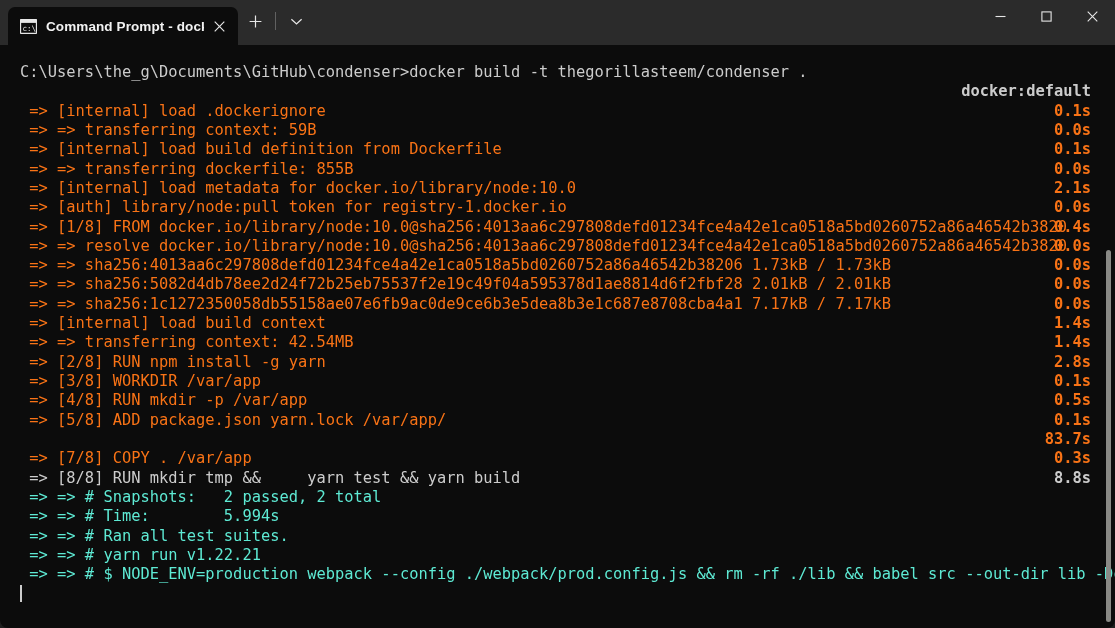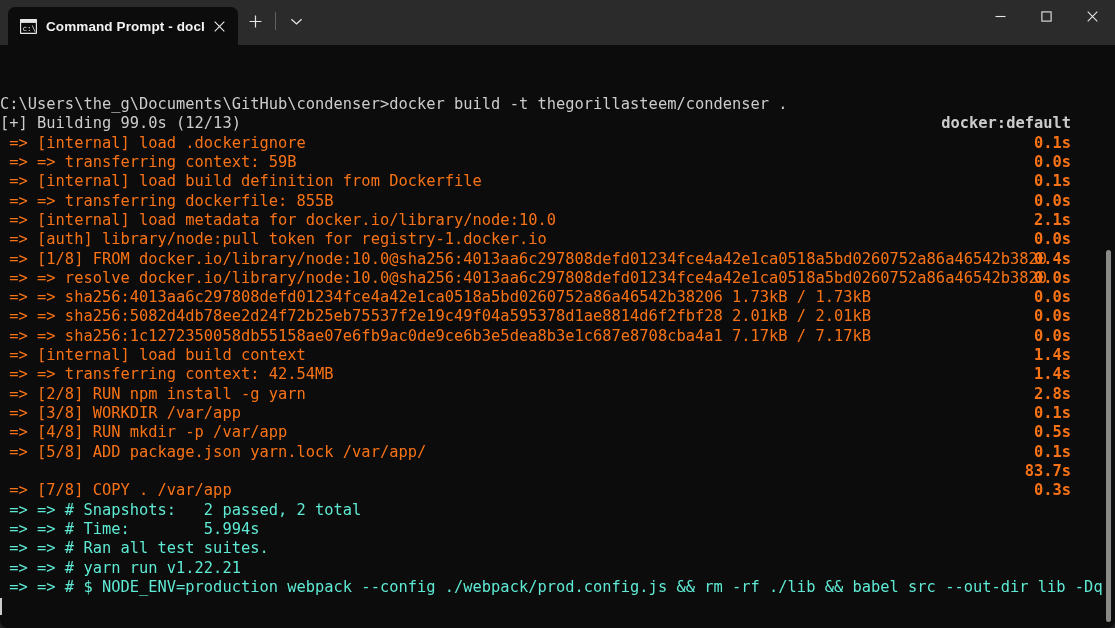--- a/index.html
+++ b/index.html
@@ -124,23 +124,22 @@
     width: 1115px;
     height: 583px;
     background: #0c0c0c;
     border-radius: 0 0 8px 8px;
     overflow: hidden;
   }
 
   .screen {
     position: absolute;
     top: 18px;
-    left: 0;
+    left: 20px;
     width: 1085px;
-    margin-top: 32px;
   }
 
   .line {
     position: relative;
     height: 19.32px;
     line-height: 19.32px;
     font-family: "DejaVu Sans Mono", monospace;
     font-size: 15.4px;
     white-space: pre;
     color: #cccccc;
@@ -241,40 +240,41 @@
         <svg width="11" height="11" viewBox="0 0 11 11">
           <path d="M0.7 0.7 L10.3 10.3 M10.3 0.7 L0.7 10.3" stroke="#e6e6e6" stroke-width="1.1" fill="none"></path>
         </svg>
       </span>
     </div>
   </div>
 
   <div class="terminal">
     <div class="screen" id="screen">
         <div class="line"><span class="txt c-white">C:\Users\the_g\Documents\GitHub\condenser&gt;docker build -t thegorillasteem/condenser .</span></div>
-        <div class="line"><span class="txt c-white">[+] Building 99.0s (12/13)</span><span class="time c-white">docker:default</span></div>
+        <div class="line"><span class="time c-white">docker:default</span></div>
         <div class="line"><span class="txt c-blue"> =&gt; [internal] load .dockerignore</span><span class="time c-blue">0.1s</span></div>
         <div class="line"><span class="txt c-blue"> =&gt; =&gt; transferring context: 59B</span><span class="time c-blue">0.0s</span></div>
         <div class="line"><span class="txt c-blue"> =&gt; [internal] load build definition from Dockerfile</span><span class="time c-blue">0.1s</span></div>
         <div class="line"><span class="txt c-blue"> =&gt; =&gt; transferring dockerfile: 855B</span><span class="time c-blue">0.0s</span></div>
         <div class="line"><span class="txt c-blue"> =&gt; [internal] load metadata for docker.io/library/node:10.0</span><span class="time c-blue">2.1s</span></div>
         <div class="line"><span class="txt c-blue"> =&gt; [auth] library/node:pull token for registry-1.docker.io</span><span class="time c-blue">0.0s</span></div>
         <div class="line"><span class="txt c-blue"> =&gt; [1/8] FROM docker.io/library/node:10.0@sha256:4013aa6c297808defd01234fce4a42e1ca0518a5bd0260752a86a46542b3820</span><span class="time c-blue">0.4s</span></div>
         <div class="line"><span class="txt c-blue"> =&gt; =&gt; resolve docker.io/library/node:10.0@sha256:4013aa6c297808defd01234fce4a42e1ca0518a5bd0260752a86a46542b3820</span><span class="time c-blue">0.0s</span></div>
         <div class="line"><span class="txt c-blue"> =&gt; =&gt; sha256:4013aa6c297808defd01234fce4a42e1ca0518a5bd0260752a86a46542b38206 1.73kB / 1.73kB</span><span class="time c-blue">0.0s</span></div>
         <div class="line"><span class="txt c-blue"> =&gt; =&gt; sha256:5082d4db78ee2d24f72b25eb75537f2e19c49f04a595378d1ae8814d6f2fbf28 2.01kB / 2.01kB</span><span class="time c-blue">0.0s</span></div>
         <div class="line"><span class="txt c-blue"> =&gt; =&gt; sha256:1c1272350058db55158ae07e6fb9ac0de9ce6b3e5dea8b3e1c687e8708cba4a1 7.17kB / 7.17kB</span><span class="time c-blue">0.0s</span></div>
         <div class="line"><span class="txt c-blue"> =&gt; [internal] load build context</span><span class="time c-blue">1.4s</span></div>
         <div class="line"><span class="txt c-blue"> =&gt; =&gt; transferring context: 42.54MB</span><span class="time c-blue">1.4s</span></div>
         <div class="line"><span class="txt c-blue"> =&gt; [2/8] RUN npm install -g yarn</span><span class="time c-blue">2.8s</span></div>
         <div class="line"><span class="txt c-blue"> =&gt; [3/8] WORKDIR /var/app</span><span class="time c-blue">0.1s</span></div>
         <div class="line"><span class="txt c-blue"> =&gt; [4/8] RUN mkdir -p /var/app</span><span class="time c-blue">0.5s</span></div>
         <div class="line"><span class="txt c-blue"> =&gt; [5/8] ADD package.json yarn.lock /var/app/</span><span class="time c-blue">0.1s</span></div>
         <div class="line"><span class="time c-blue">83.7s</span></div>
         <div class="line"><span class="txt c-blue"> =&gt; [7/8] COPY . /var/app</span><span class="time c-blue">0.3s</span></div>
+        <div class="line"><span class="txt c-white"> =&gt; [8/8] RUN mkdir tmp &amp;&amp;     yarn test &amp;&amp; yarn build</span><span class="time c-white">8.8s</span></div>
         <div class="line"><span class="txt c-gray"> =&gt; =&gt; # Snapshots:   2 passed, 2 total</span></div>
         <div class="line"><span class="txt c-gray"> =&gt; =&gt; # Time:        5.994s</span></div>
         <div class="line"><span class="txt c-gray"> =&gt; =&gt; # Ran all test suites.</span></div>
         <div class="line"><span class="txt c-gray"> =&gt; =&gt; # yarn run v1.22.21</span></div>
         <div class="line"><span class="txt c-gray"> =&gt; =&gt; # $ NODE_ENV=production webpack --config ./webpack/prod.config.js &amp;&amp; rm -rf ./lib &amp;&amp; babel src --out-dir lib -Dq</span></div>
         <div class="line"><span class="cursor"></span></div>
       </div>
     <div class="scrollbar">
       <div class="scroll-thumb" id="scrollThumb" style="top: 205px; height: 372px;"></div>
     </div>

